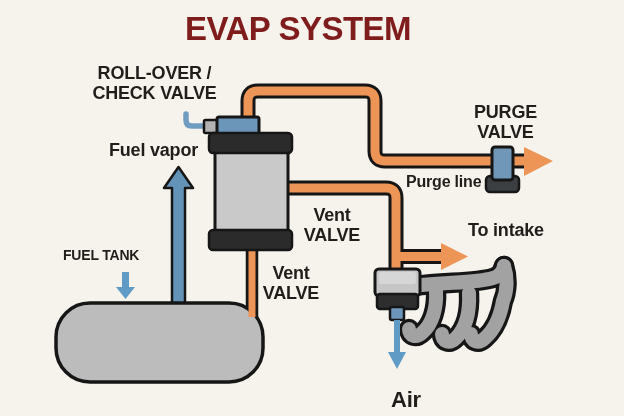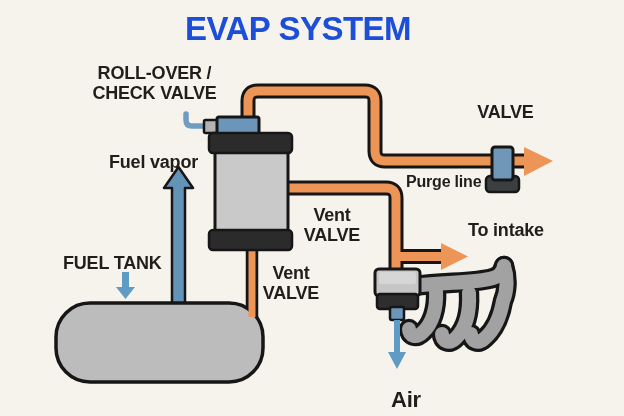--- a/index.html
+++ b/index.html
@@ -7,29 +7,29 @@
     position:relative;width:624px;height:416px;overflow:hidden;
     background:#f6f3ed;
     font-family:"Liberation Sans", sans-serif;
     color:#201d1b;
   }
   .stage svg{position:absolute;left:0;top:0;}
   .lbl{position:absolute;font-weight:700;line-height:20px;letter-spacing:-0.2px;white-space:nowrap;}
   .ctr{text-align:center;}
   .title{
     position:absolute;left:0;top:10px;width:596px;text-align:center;
-    font-size:33px;font-weight:700;letter-spacing:-0.5px;color:#1d4ed8;
+    font-size:33px;font-weight:700;letter-spacing:-0.5px;color:#7f1d1d;
   }
   .rollover{left:77px;top:63px;width:155px;font-size:18px;}
-  .fuelvapor{left:109px;top:152px;font-size:18px;}
+  .fuelvapor{left:109px;top:140px;font-size:18px;}
   .purgevalve{left:463px;top:102px;width:85px;font-size:18px;}
   .purgeline{left:406px;top:172px;font-size:16px;}
   .ventupper{left:297px;top:205px;width:70px;font-size:18px;}
   .tointake{left:468px;top:219px;font-size:18px;line-height:22px;}
-  .fueltank{left:63px;top:253px;font-size:18px;}
+  .fueltank{left:63px;top:245px;font-size:14px;}
   .ventlower{left:256px;top:263px;width:70px;font-size:18px;}
   .evaplbl{left:213px;top:167px;width:76px;line-height:21px;}
   .evaplbl .l1{font-size:19px;}
   .evaplbl .l2{font-size:13.5px;line-height:15px;}
   .air{left:383px;top:390px;font-size:22px;margin-left:8px;}
 </style>
 </head>
 <body>
 
 <div class="stage">
@@ -93,20 +93,21 @@
   <div class="title">EVAP SYSTEM</div>
 
   <div class="lbl ctr rollover">
     <div>ROLL-OVER /</div>
     <div>CHECK VALVE</div>
   </div>
 
   <div class="lbl fuelvapor">Fuel vapor</div>
 
   <div class="lbl ctr purgevalve">
+    <div>PURGE</div>
     <div>VALVE</div>
   </div>
 
   <div class="lbl purgeline">Purge line</div>
 
   <div class="lbl ctr ventupper">
     <div>Vent</div>
     <div>VALVE</div>
   </div>
 

